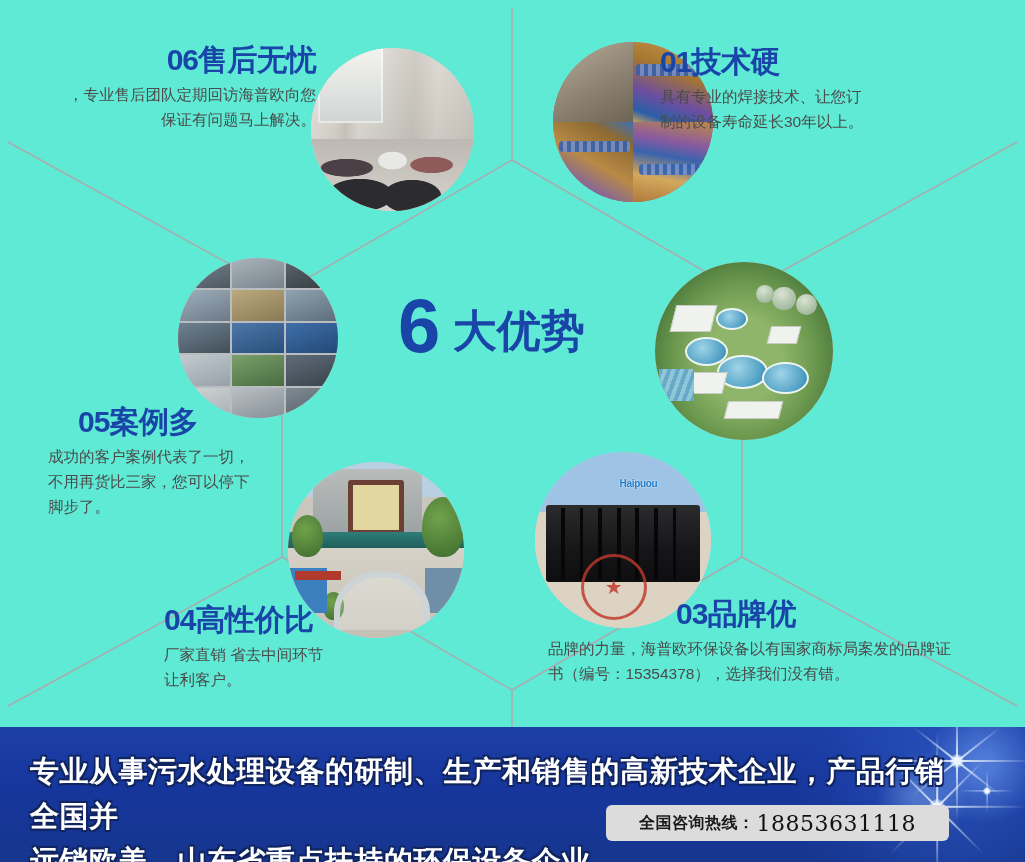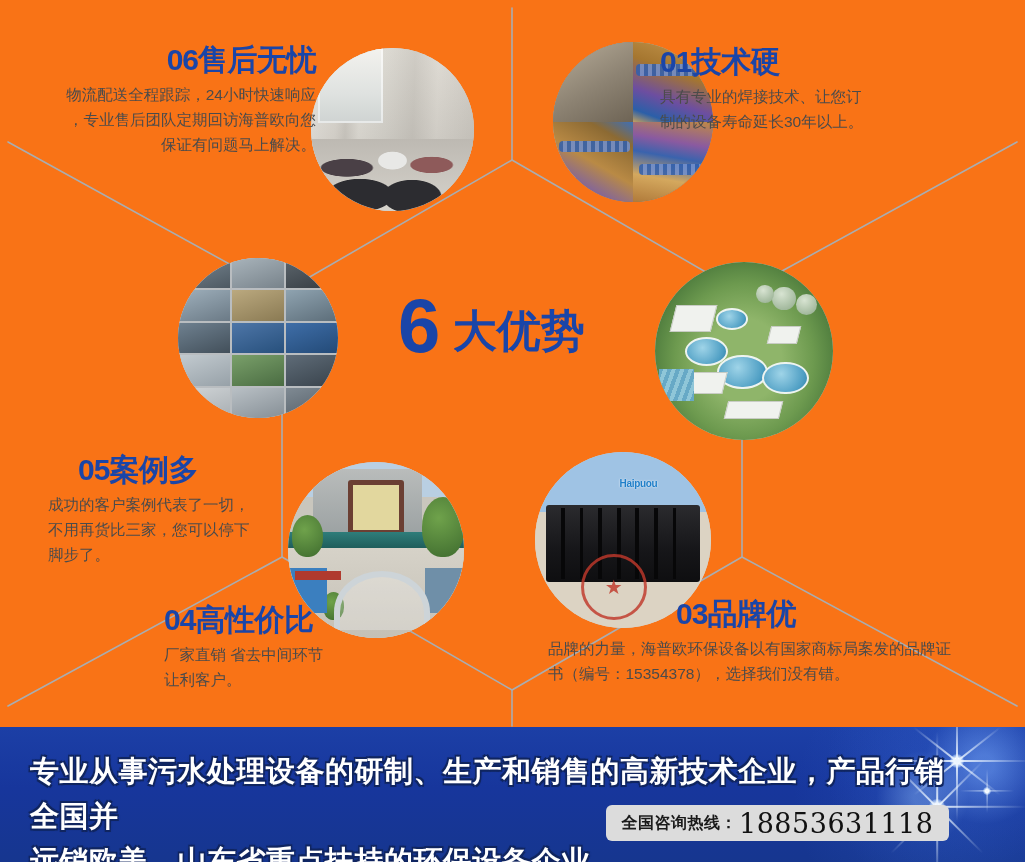--- a/index.html
+++ b/index.html
@@ -5,21 +5,21 @@
   html,body{margin:0;padding:0;background:#fff;}
   body{
     font-family:"Liberation Sans","DejaVu Sans",sans-serif;
     -webkit-font-smoothing:antialiased;
   }
   #page{
     position:relative;
     width:1025px;
     height:862px;
     overflow:hidden;
-    background:#f97316;
+    background:#5eead4;
   }
 
   
   .hex-svg{
     position:absolute;
     left:0; top:0;
     width:1025px; height:730px;
     pointer-events:none;
   }
 
@@ -238,21 +238,21 @@
     border-radius:6px;
     display:flex;align-items:center;justify-content:center;
     gap:2px;
   }
   .hotline .lbl{
     font-family:"DejaVu Serif","Liberation Serif",serif;
     font-weight:bold;font-size:16px;color:#1a1a1a;letter-spacing:.5px;
   }
   .hotline .num{
     font-family:"DejaVu Serif","Liberation Serif",serif;
-    font-size:27px;color:#111;letter-spacing:.5px;
+    font-size:22px;color:#111;letter-spacing:.5px;
   }
 </style>
 </head>
 <body>
 
 <div id="page">
 
   <svg class="hex-svg" viewBox="0 0 1025 730" preserveAspectRatio="none">
     <g stroke="#a9adb1" stroke-width="1.6" fill="none" stroke-linecap="round">
 
@@ -268,21 +268,20 @@
   </svg>
 
   <div class="circ" style="left:311px;top:48px;width:163px;height:163px;">
     <div class="inner ph-office"></div>
   </div>
   <div class="adv t-right" style="left:16px;top:44px;width:300px;">
     <div class="adv-title">
       <span class="num">06</span><span>售后无忧</span>
     </div>
     <div class="adv-body">
-      <div>物流配送全程跟踪，24小时快速响应</div>
       <div>，专业售后团队定期回访海普欧向您</div>
       <div>保证有问题马上解决。</div>
     </div>
   </div>
 
   <div class="circ" style="left:553px;top:42px;width:160px;height:160px;">
     <div class="inner ph-weld">
       <div class="q q1"></div>
         <div class="q q2"></div>
       <div class="q q3"></div>
@@ -338,21 +337,21 @@
       <div style="background:linear-gradient(160deg,#3f6ea8,#234a77)"></div>
       <div style="background:linear-gradient(160deg,#c3cbd0,#97a1a8)"></div>
       <div style="background:linear-gradient(160deg,#7aa06a,#4a6c42)"></div>
       <div style="background:linear-gradient(160deg,#5f6c78,#38424b)"></div>
       <div style="background:linear-gradient(160deg,#d2d6d8,#a8aeb2)"></div>
       <div style="background:linear-gradient(160deg,#b9c0c5,#868f96)"></div>
       <div style="background:linear-gradient(160deg,#7f8a93,#505a63)"></div>
     </div>
   </div>
   <div class="adv t-left" style="left:48px;top:406px;width:290px;">
-    <div class="adv-title" style="margin-left:30px;margin-top:48px;">
+    <div class="adv-title" style="margin-left:30px;">
       <span class="num">05</span><span>案例多</span>
     </div>
     <div class="adv-body">
       <div>成功的客户案例代表了一切，</div>
       <div>不用再货比三家，您可以停下</div>
       <div>脚步了。</div>
     </div>
   </div>
 
   <div class="circ" style="left:288px;top:462px;width:176px;height:176px;">

